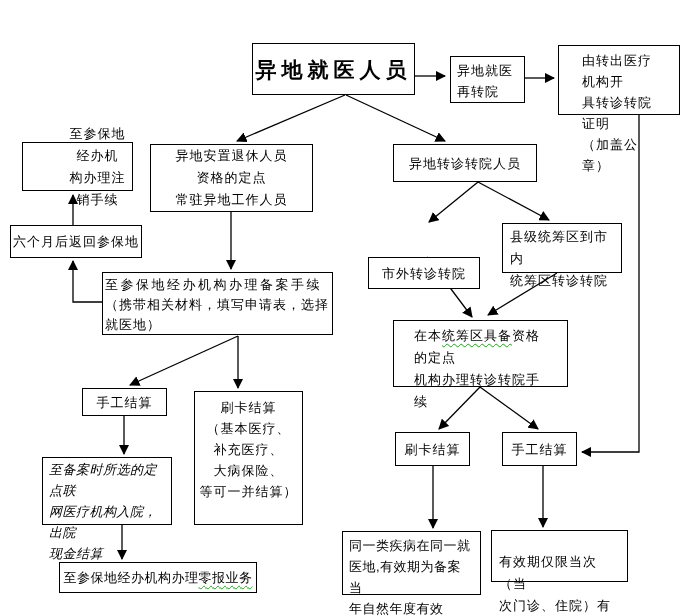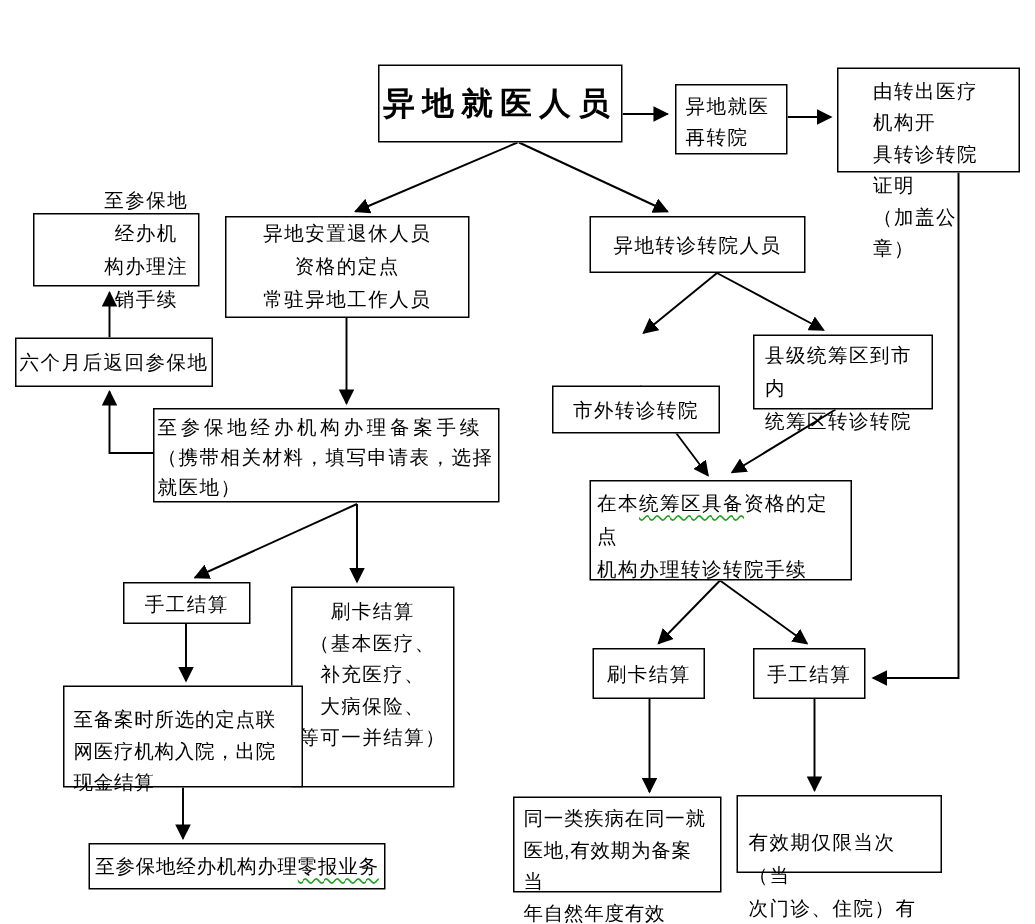--- a/index.html
+++ b/index.html
@@ -26,26 +26,26 @@
   #n-retransfer{left:450px;top:56px;width:75px;height:47px;line-height:21px;}
   #n-certificate{left:558px;top:45px;width:122px;height:70px;line-height:21px;padding:4px 23px;}
   #n-cancel{left:22px;top:142px;width:111px;height:49px;line-height:22px;padding-left:40px;}
   #n-settle{left:150px;top:144px;width:163px;height:68px;line-height:22px;}
   #n-referral-people{left:393px;top:144px;width:144px;height:38px;}
   #n-sixmonths{left:10px;top:225px;width:132px;height:33px;font-family:Liberation Serif, serif;}
   #n-outcity{left:368px;top:225px;width:112px;height:32px;margin-top:32px;}
   #n-county{left:502px;top:223px;width:120px;height:50px;line-height:22px;padding:2px 7px;}
   #n-record{left:102px;top:272px;width:231px;height:63px;line-height:20px;padding:2px 2px;}
   #n-record .sp1{letter-spacing:2.5px;}
-  #n-local{left:393px;top:320px;width:175px;height:67px;line-height:22px;padding:4px 4px;}
+  #n-local{left:393px;top:320px;width:175px;height:67px;line-height:22px;padding:4px 20px;}
   #n-manual-l{left:82px;top:388px;width:85px;height:28px;}
   #n-card-l{left:194px;top:391px;width:109px;height:134px;line-height:21px;padding-top:5px;}
   #n-card-r{left:395px;top:432px;width:75px;height:34px;}
   #n-manual-r{left:502px;top:432px;width:75px;height:34px;}
-  #n-admission{left:42px;top:457px;width:160px;height:68px;line-height:21px;padding:11px 6px;letter-spacing:0.5px;}
+  #n-admission{left:42px;top:457px;width:130px;height:68px;line-height:21px;padding:1px 6px;letter-spacing:0.5px;font-style:italic;}
   #n-samedisease{left:342px;top:531px;width:139px;height:64px;line-height:21px;padding:3px 6px;letter-spacing:0.5px;}
   #n-validonce{left:491px;top:530px;width:137px;height:52px;line-height:22px;padding:20px 7px;}
   #n-reimburse{left:35px;top:562px;width:198px;height:31px;letter-spacing:0.5px;margin-left:24px;}
 </style>
 </head>
 <body>
 
 <div class="canvas">
 
   <svg class="lines" width="690" height="616" viewBox="0 0 690 616">

